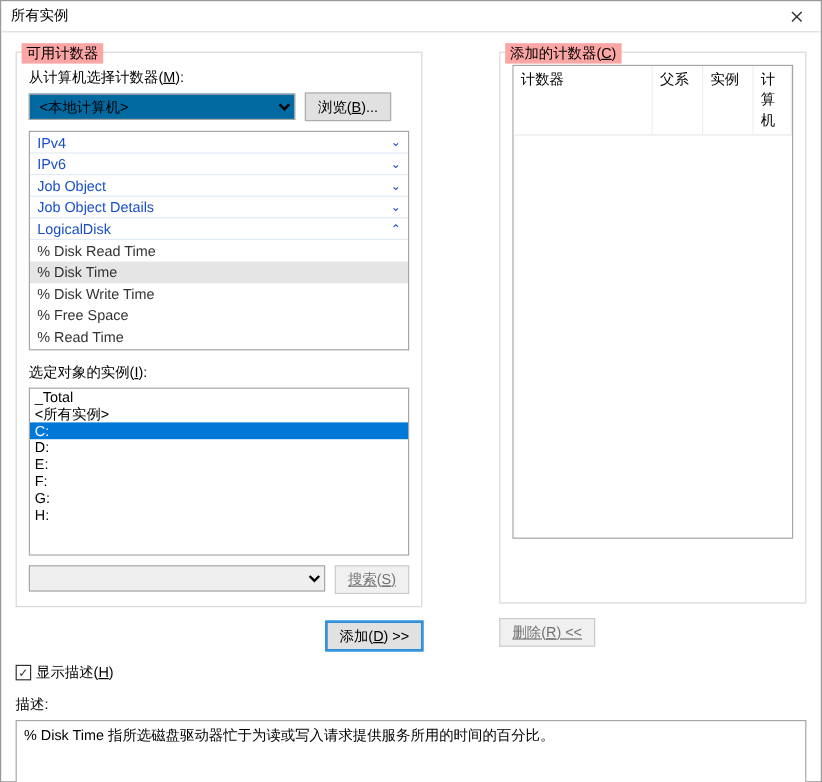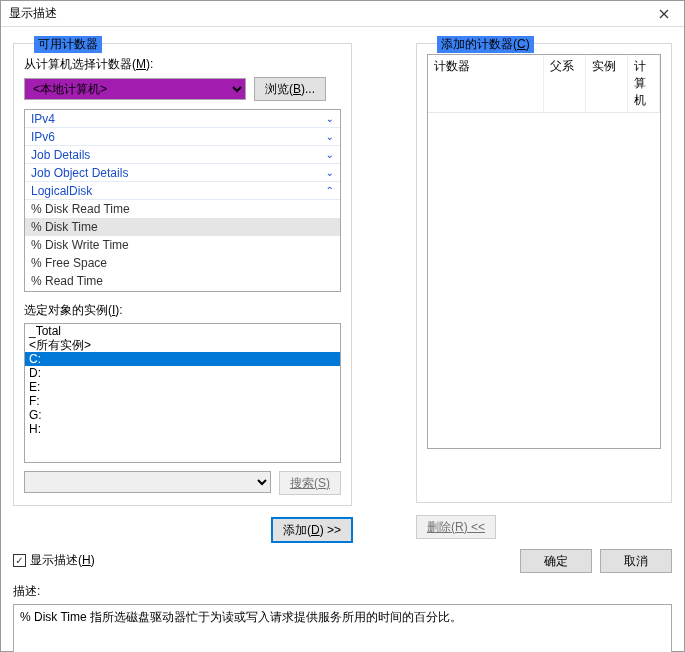--- a/index.html
+++ b/index.html
@@ -6,24 +6,24 @@
 body { margin: 0; background: #fff; }
 .dialog { width: 685px; height: 652px; border: 1px solid #999; background: #fff; position: relative; }
 .titlebar { height: 26px; display: flex; align-items: center; padding: 0 0 0 8px; border-bottom: 1px solid #ddd; }
 .titlebar-title { flex: 1; }
 .close-btn { width: 40px; height: 26px; display: flex; align-items: center; justify-content: center; cursor: default; }
 .body { padding: 10px 12px 8px 12px; }
 .columns { display: flex; gap: 20px; }
 .left-col { flex: 1; }
 .right-col { width: 300px; padding-left: 44px; }
 .group { border: 1px solid #d8d8d8; padding: 8px 10px 10px 10px; position: relative; margin-top: 6px; }
-.group-label { position: absolute; top: -8px; left: 20px; background: #3b82f6; padding: 0 4px; }
+.group-label { position: absolute; top: -8px; left: 4px; background: #fca5a5; padding: 0 4px; }
 .lbl { display: block; margin: 4px 0 4px 0; }
 .row { display: flex; gap: 8px; align-items: center; }
-select.combo, input.combo { height: 22px; border: 1px solid #a7a7a7; background: #a21caf; padding: 0 4px; }
+select.combo, input.combo { height: 22px; border: 1px solid #a7a7a7; background: #0369a1; padding: 0 4px; }
 select.combo { width: 222px; }
 .btn { height: 24px; border: 1px solid #adadad; background: #e1e1e1; padding: 0 10px; cursor: default; }
 .btn.disabled { color: #737373; background: #f0f0f0; border-color: #ccc; text-decoration: underline; }
 .btn.primary { border-color: #0078d7; border-width: 1px; outline: 1px solid #0078d7; }
 .counter-list { border: 1px solid #a7a7a7; height: 183px; overflow-y: scroll; margin-top: 8px; background: #fff; }
 .cat-row { display: flex; align-items: center; height: 18px; padding: 0 6px; border-bottom: 1px solid #e3ecf5; color: #1a4ec8; cursor: default; }
 .cat-row .exp { width: 14px; text-align: right; color: #1a4ec8; font-size: 10px; }
 .cat-row .name { flex: 1; }
 .ctr-row { height: 18px; padding: 0 6px; color: #333; cursor: default; display: flex; align-items: center; text-align: right; }
 .ctr-row.selected { background: #e5e5e5; }
@@ -43,21 +43,21 @@
 .btn-row { display: flex; justify-content: flex-end; gap: 8px; margin-top: -20px; }
 .desc-group { margin-top: 10px; }
 .desc-box { border: 1px solid #a7a7a7; height: 70px; padding: 4px 6px; background: #fff; }
 .under { text-decoration: underline; }
 </style>
 </head>
 <body>
 
 <div class="dialog">
   <div class="titlebar">
-    <span class="titlebar-title">显示描述</span>
+    <span class="titlebar-title">所有实例</span>
     <div class="close-btn">
       <svg width="10" height="10" viewBox="0 0 10 10">
           <path d="M1 1 L9 9 M9 1 L1 9" stroke="#333" stroke-width="1.2"></path>
         </svg>
     </div>
   </div>
 
   <div class="body">
     <div class="columns">
 
@@ -76,21 +76,21 @@
           <div class="counter-list">
             <div class="cat-row">
                 <span class="name">IPv4</span>
                 <span class="exp">⌄</span>
               </div>
             <div class="cat-row">
                 <span class="name">IPv6</span>
                 <span class="exp">⌄</span>
               </div>
             <div class="cat-row">
-                <span class="name">Job Details</span>
+                <span class="name">Job Object</span>
                 <span class="exp">⌄</span>
               </div>
             <div class="cat-row">
                 <span class="name">Job Object Details</span>
                 <span class="exp">⌄</span>
               </div>
             <div class="cat-row">
                 <span class="name">LogicalDisk</span>
                 <span class="exp">⌃</span>
               </div>
@@ -140,23 +140,19 @@
           <button class="btn disabled"><span>删除(</span><span class="under">R</span><span>) &lt;&lt;</span></button>
         </div>
       </div>
     </div>
 
     <div class="chk-row">
       <span class="chk">✓</span>
       <span><span>显示描述(</span><span class="under">H</span><span>)</span></span>
     </div>
 
-    <div class="btn-row">
-      <button class="btn" style="width:72px">确定</button>
-      <button class="btn" style="width:72px">取消</button>
-    </div>
 
     <div class="desc-group">
       <label class="lbl">描述:</label>
       <div class="desc-box">% Disk Time 指所选磁盘驱动器忙于为读或写入请求提供服务所用的时间的百分比。</div>
     </div>
   </div>
 </div>
 
 </body></html>

